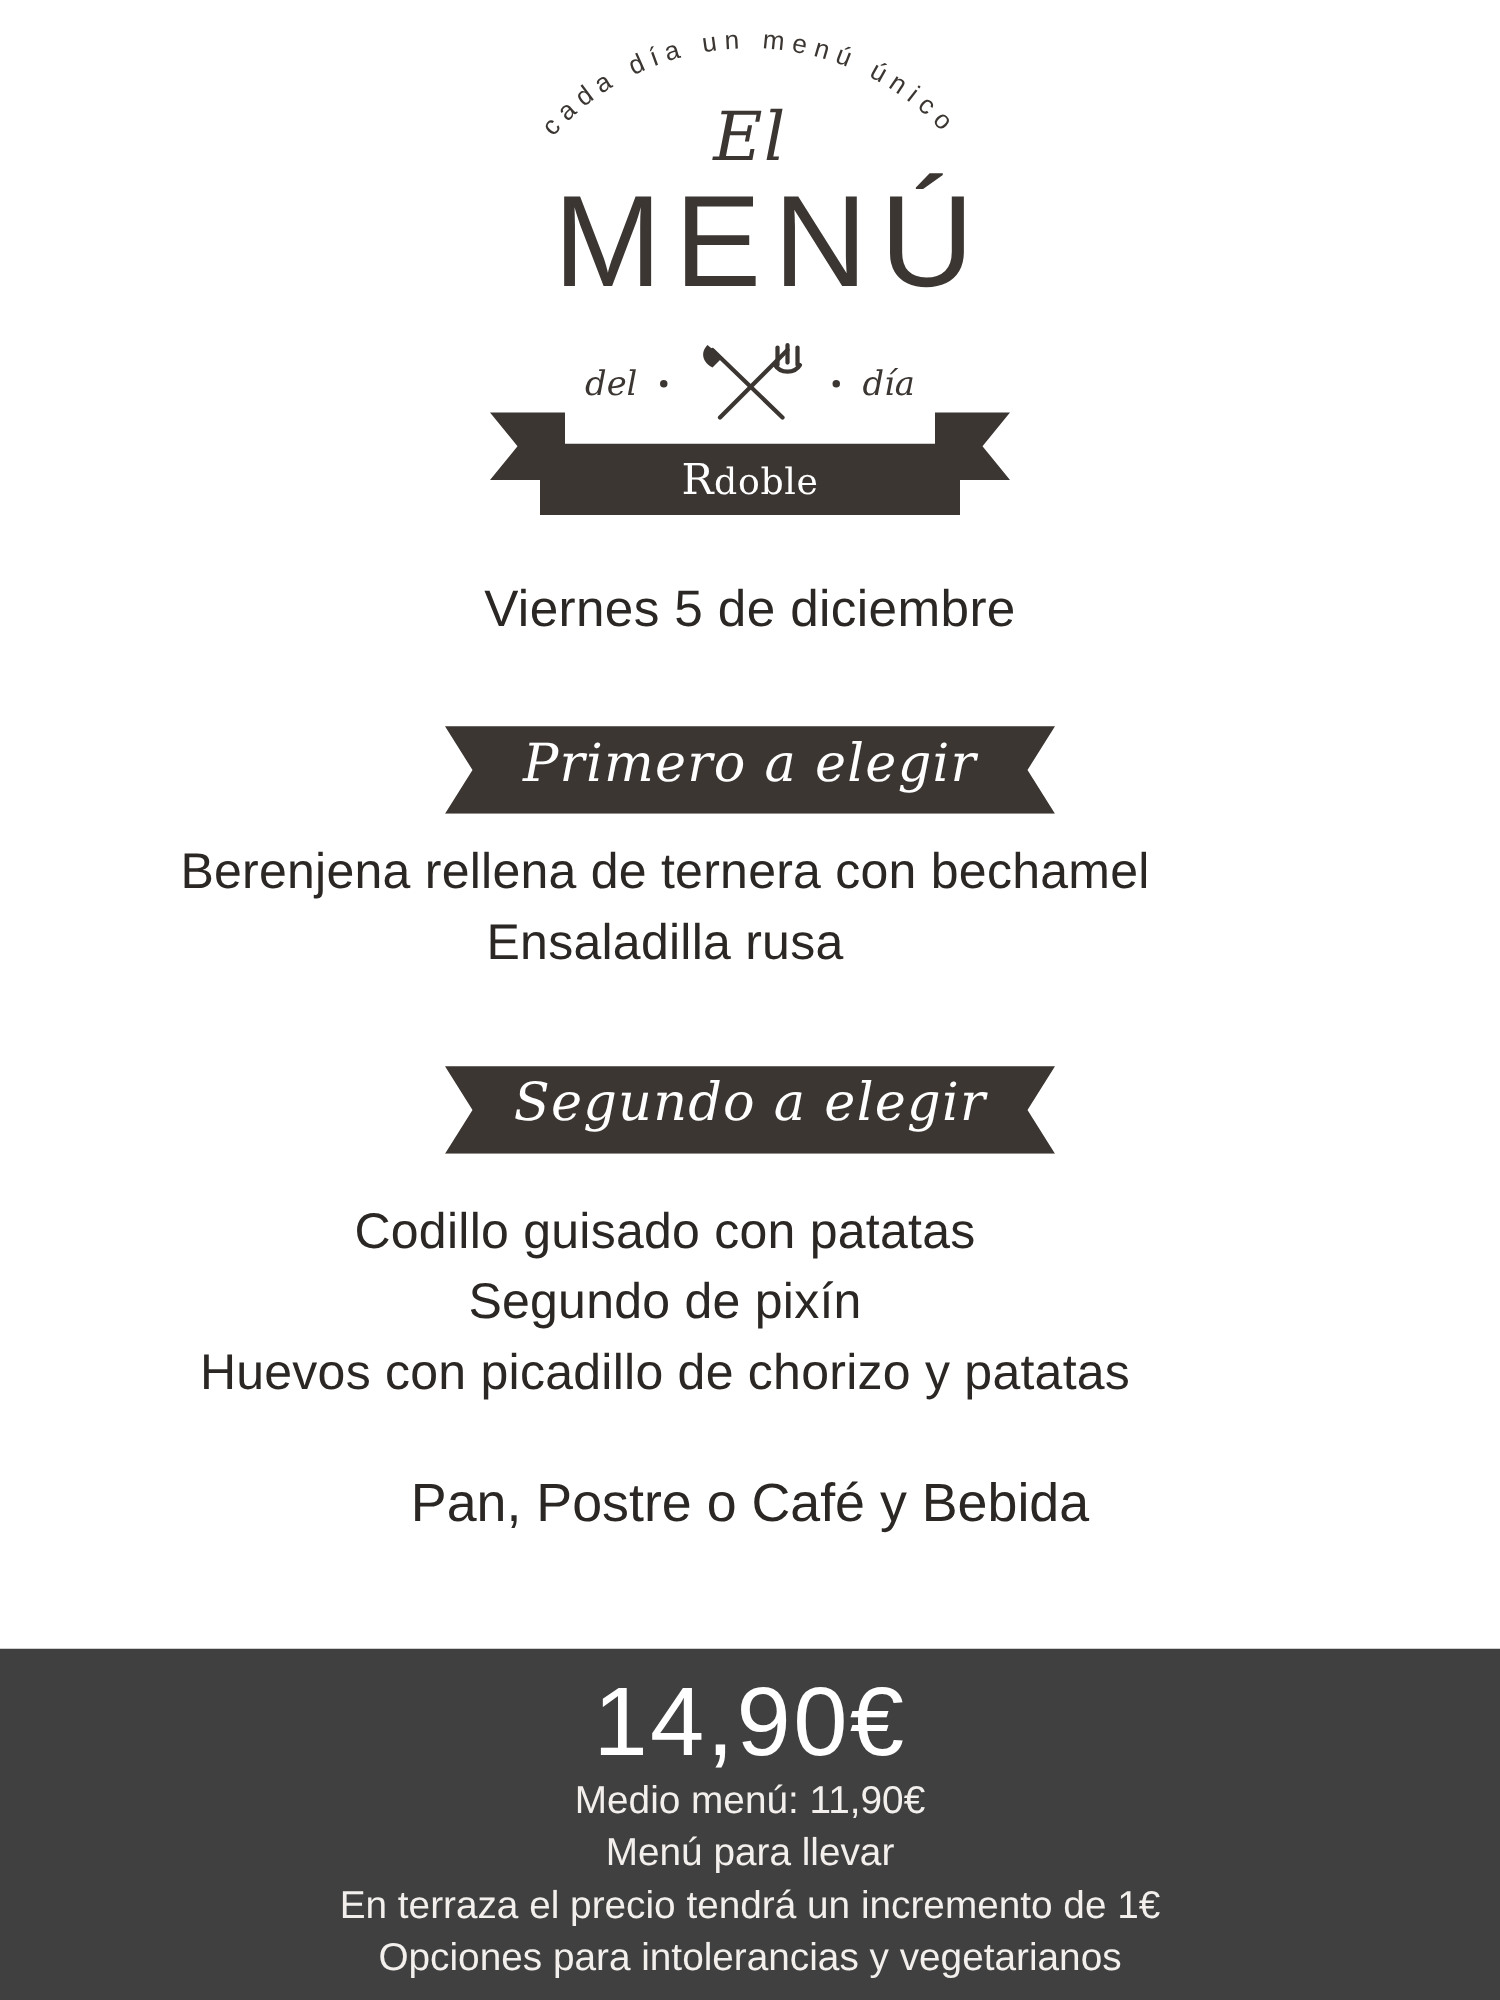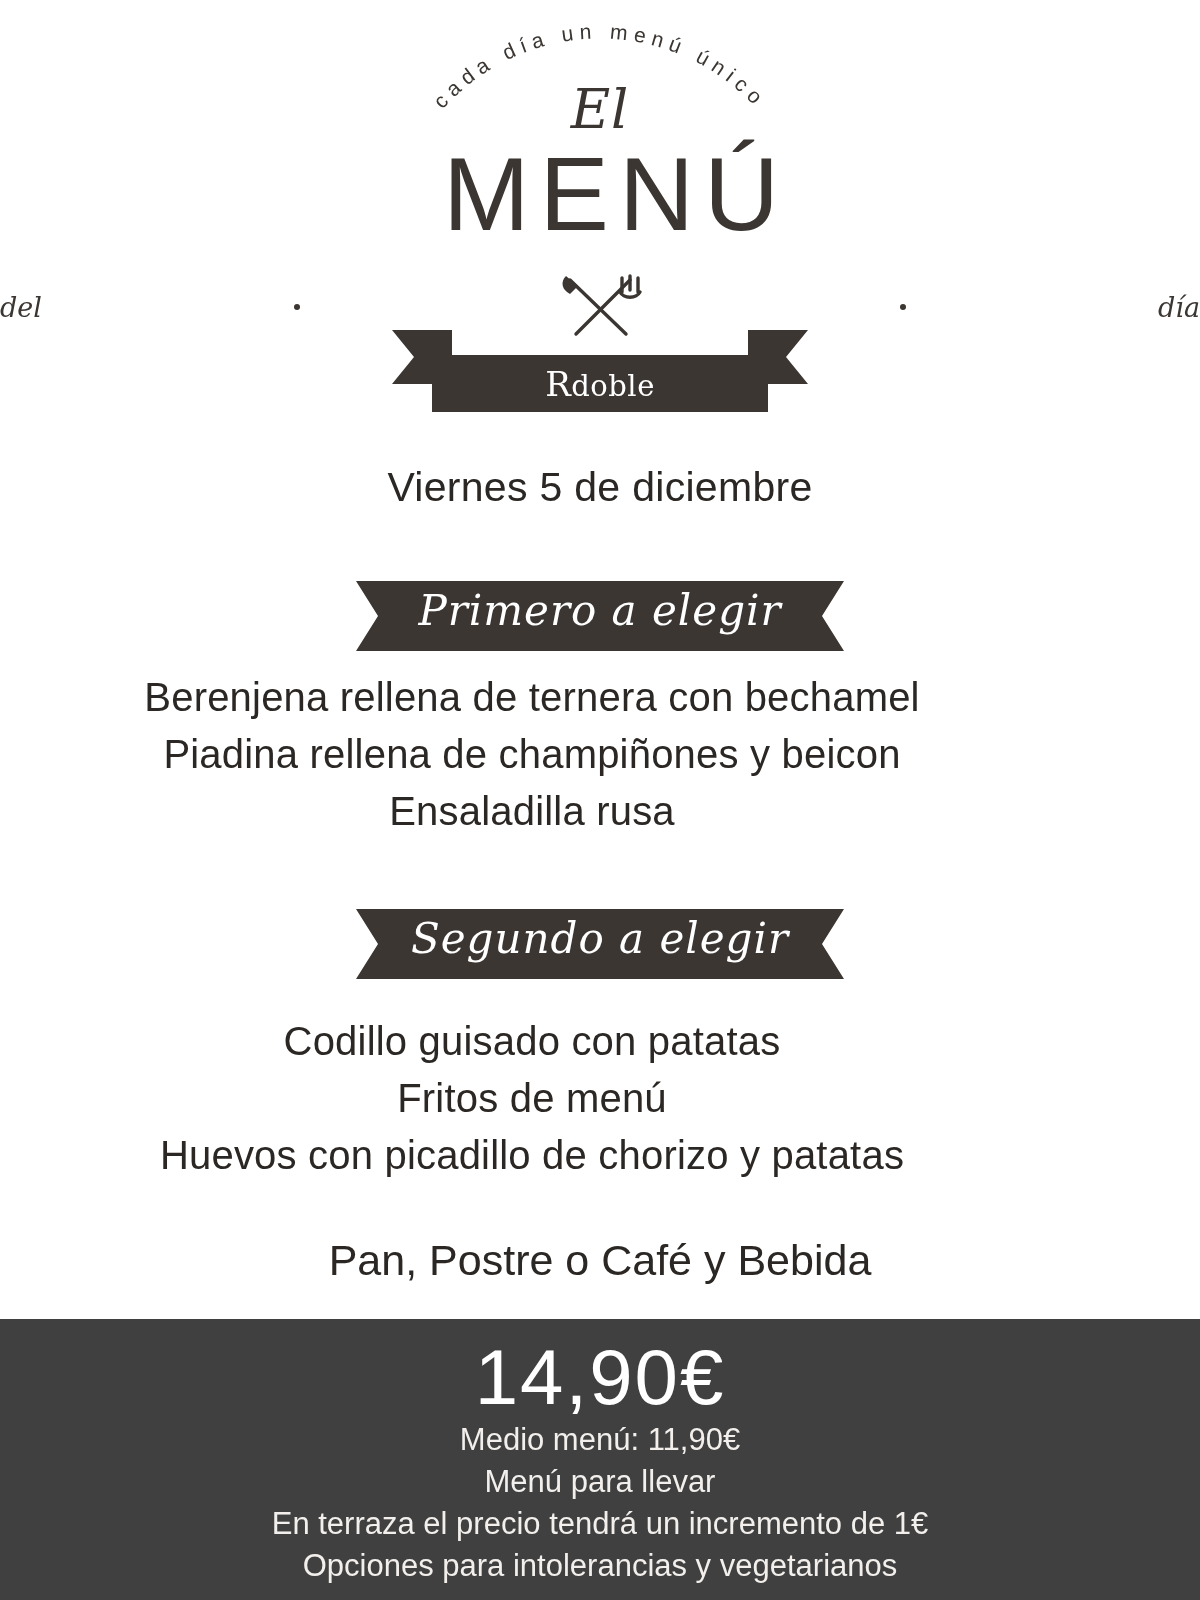--- a/index.html
+++ b/index.html
@@ -64,21 +64,21 @@
     color: #3b3632;
     line-height: 1.05;
   }
   .logo-sub {
     position: absolute;
     top: 272px;
     left: 0;
     width: 1200px;
     display: flex;
     align-items: center;
-    justify-content: space-between;
+    justify-content: center;
     gap: 18px;
     color: #3b3632;
   }
   .logo-sub .word {
     font-family: "DejaVu Serif", serif;
     font-style: italic;
     font-size: 27px;
   }
   .logo-sub .dot {
     width: 6px; height: 6px; border-radius: 50%;
@@ -253,34 +253,33 @@
 
   <div class="banner-wrap">
     <svg width="1200" height="78" viewBox="0 0 1200 78" aria-hidden="true">
       <path d="M356 8 L844 8 L822 43 L844 78 L356 78 L378 43 Z" fill="#3b3632"></path>
     </svg>
     <div class="banner-text">Primero a elegir</div>
   </div>
 
   <div class="dishes">
     <div class="dish">Berenjena rellena de ternera con bechamel</div>
-    <div class="dish">Piadina rellena de champiñones y beicon</div>
     <div class="dish">Ensaladilla rusa</div>
   </div>
 
   <div class="banner-wrap">
     <svg width="1200" height="78" viewBox="0 0 1200 78" aria-hidden="true">
       <path d="M356 8 L844 8 L822 43 L844 78 L356 78 L378 43 Z" fill="#3b3632"></path>
     </svg>
     <div class="banner-text">Segundo a elegir</div>
   </div>
 
   <div class="dishes second">
     <div class="dish">Codillo guisado con patatas</div>
-    <div class="dish">Fritos de menú</div>
+    <div class="dish">Segundo de pixín</div>
     <div class="dish">Huevos con picadillo de chorizo y patatas</div>
   </div>
 
   <div class="extras">Pan, Postre o Café y Bebida</div>
 
   <div class="footer">
     <div class="price">14,90€</div>
     <div class="footer-line">Medio menú: 11,90€</div>
     <div class="footer-line">Menú para llevar</div>
     <div class="footer-line">En terraza el precio tendrá un incremento de 1€</div>

